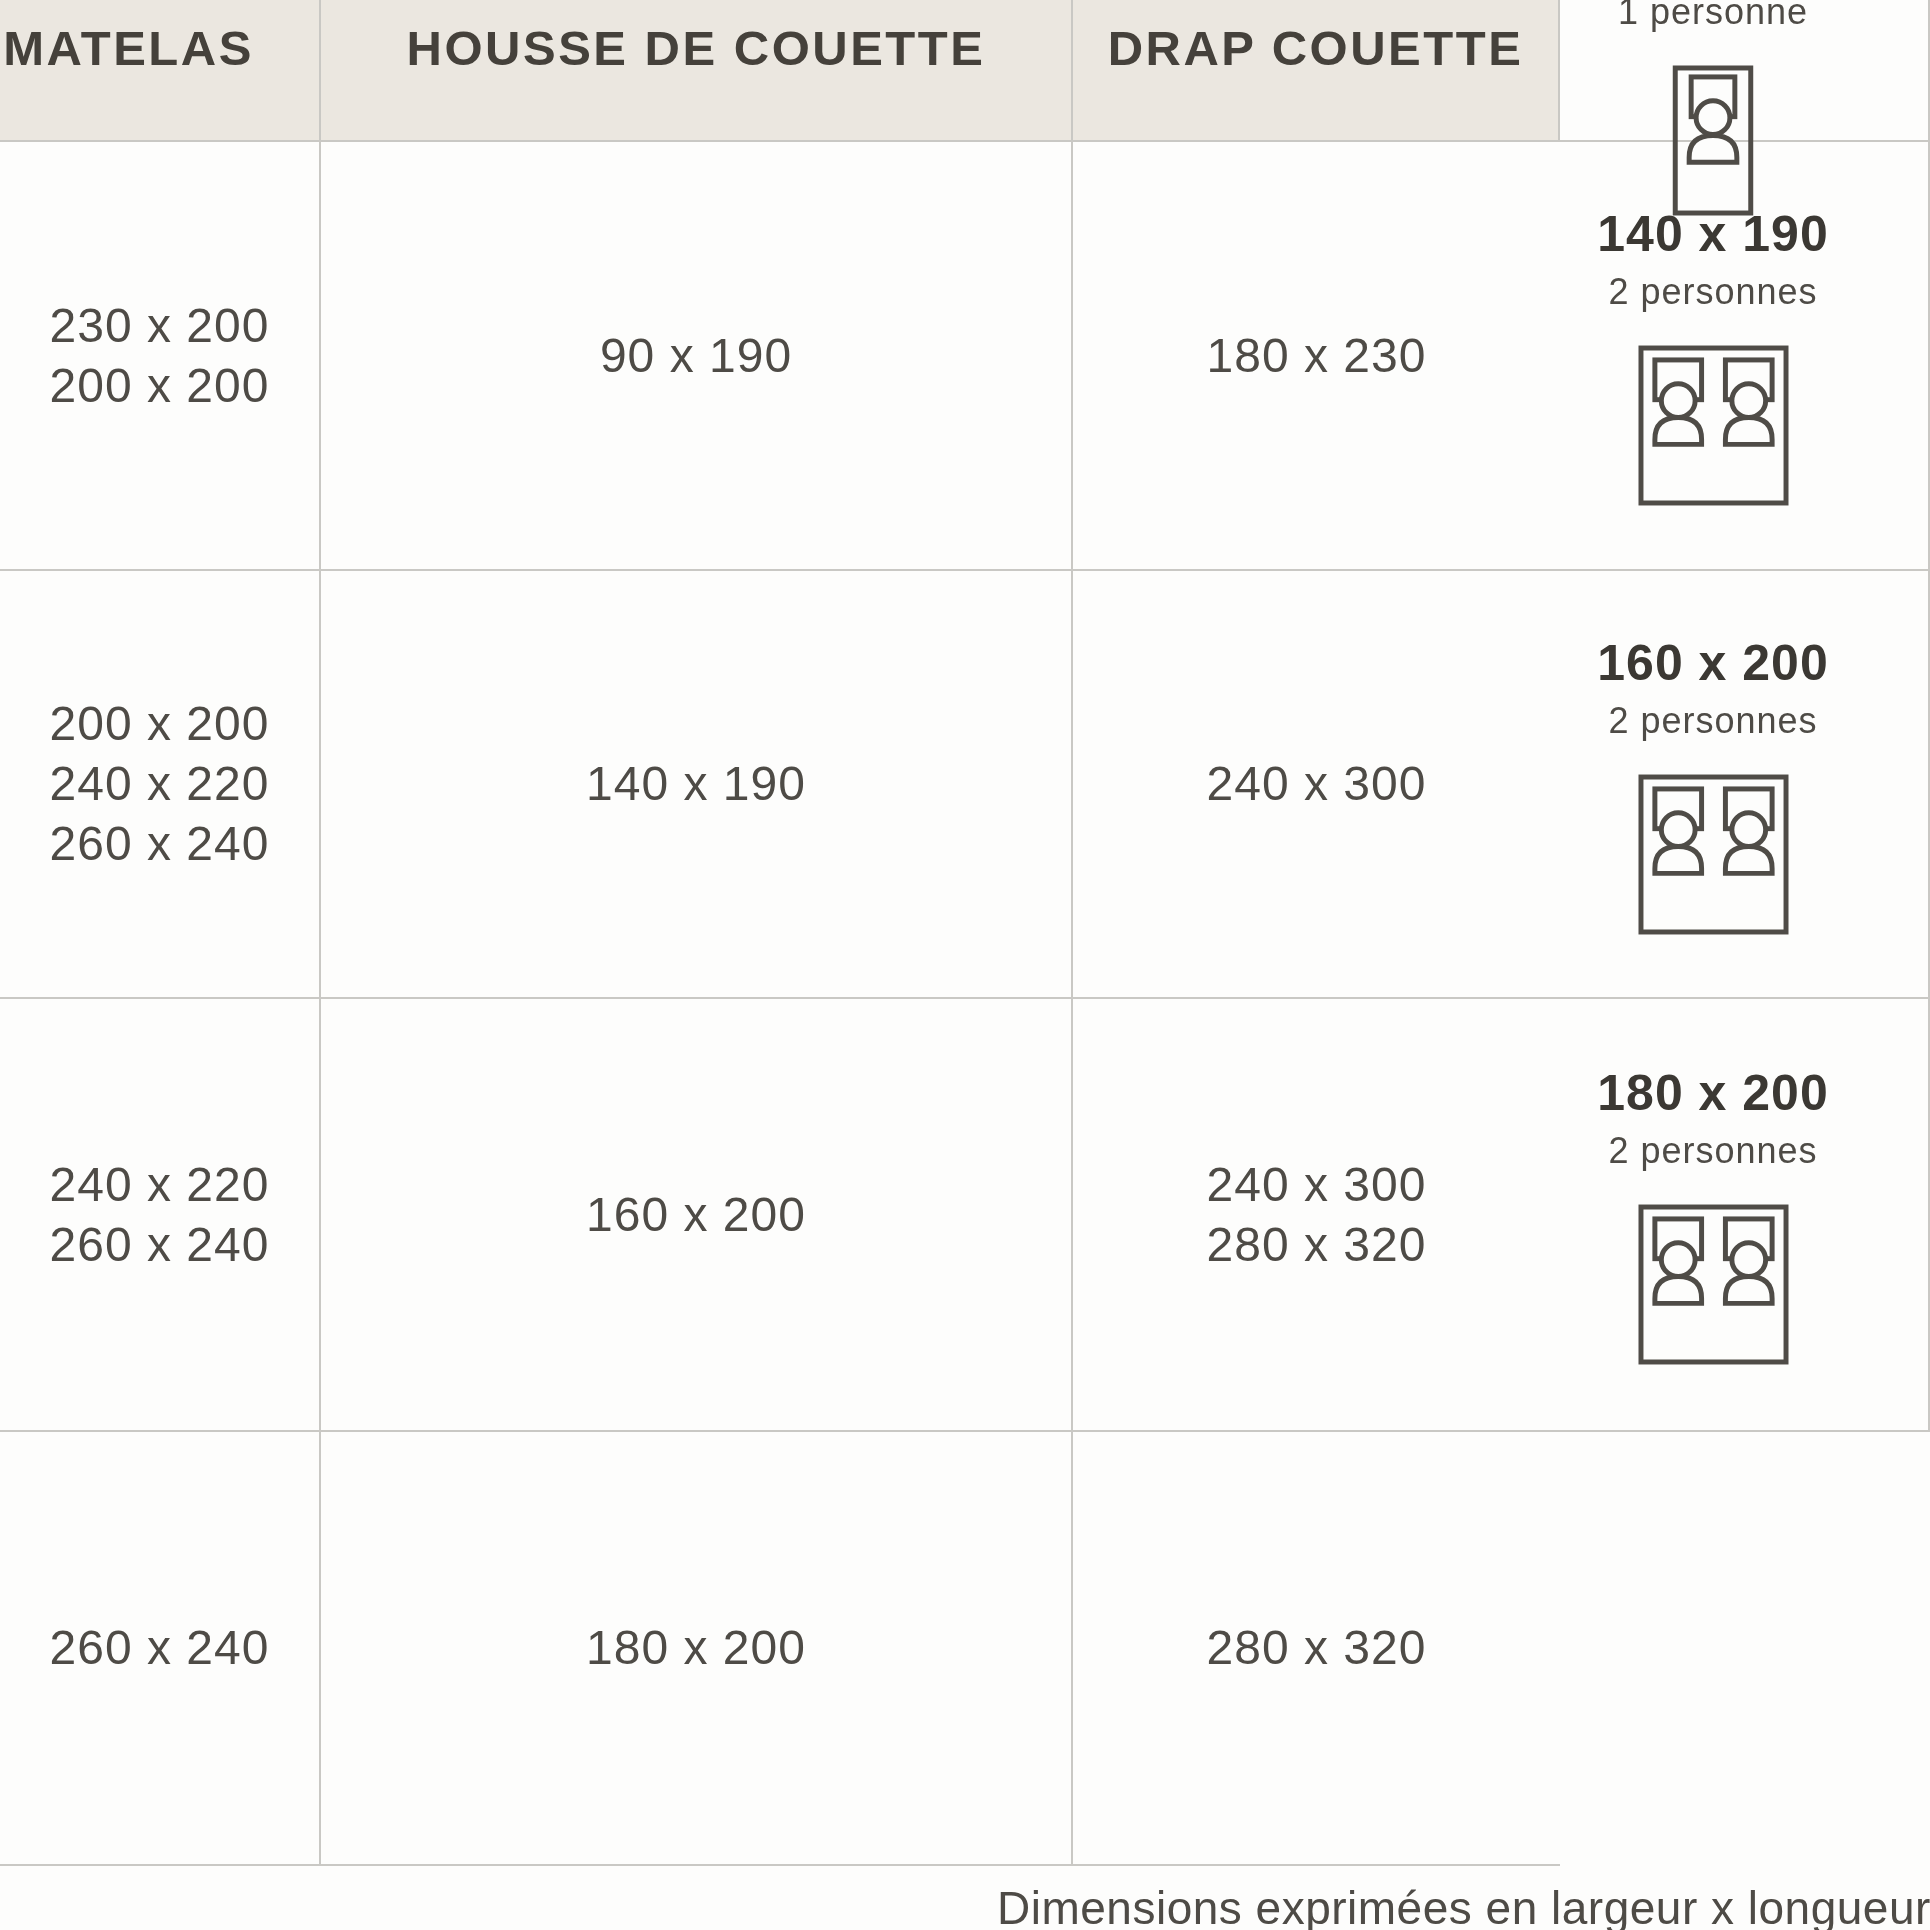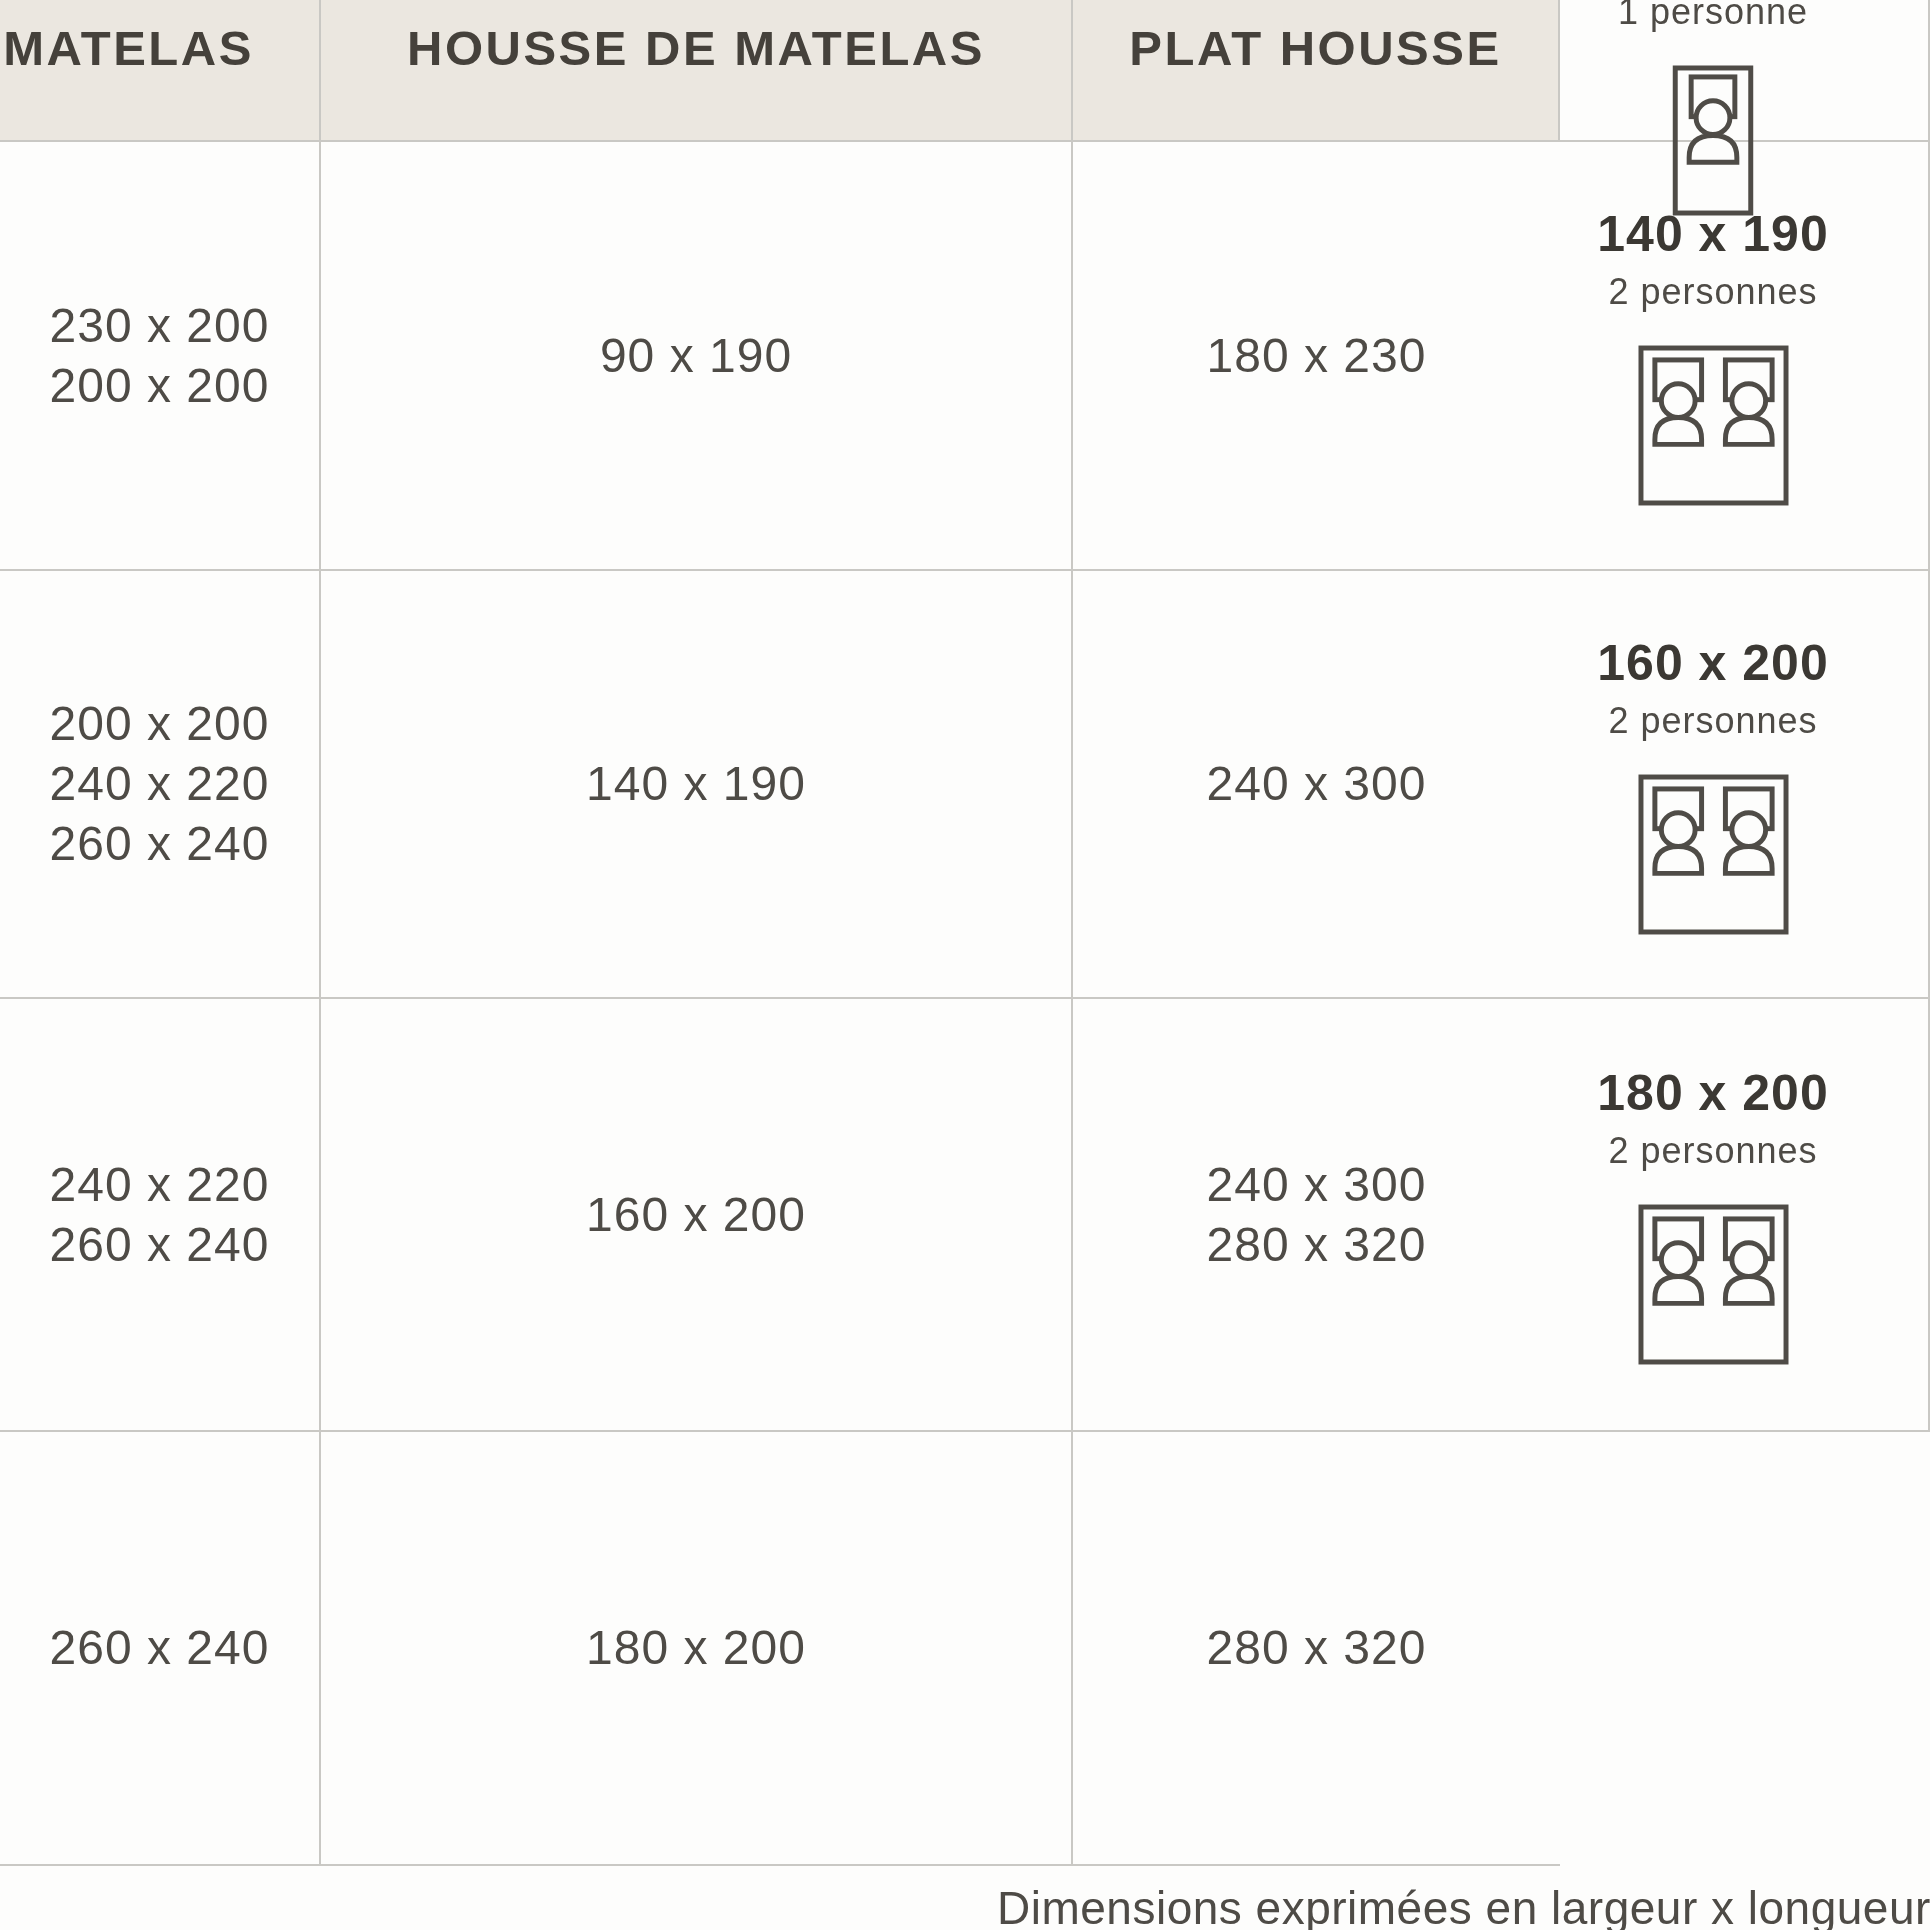--- a/index.html
+++ b/index.html
@@ -70,24 +70,24 @@
 </head>
 <body>
 
 <div class="screen">
   <div class="grid">
 
     <div class="cell head v">
       <div class="head-label shift-left">MATELAS</div>
     </div>
     <div class="cell head v">
-      <div class="head-label">HOUSSE DE MATELAS</div>
+      <div class="head-label">HOUSSE DE COUETTE</div>
     </div>
     <div class="cell head v">
-      <div class="head-label">PLAT HOUSSE</div>
+      <div class="head-label">DRAP COUETTE</div>
     </div>
 
     <div class="cell v">
       <div class="shift-left">
         <div class="size-bold">90 x 190</div>
         <div class="capacity">1 personne</div>
         <svg class="bed" width="82" height="151" viewBox="0 0 82 152">
           <rect x="3" y="3" width="76" height="146" fill="none"></rect>
           <rect x="19" y="12" width="44" height="40" fill="none"></rect>
           <path d="M17 98 L17 93 Q17 71 41 71 Q65 71 65 93 L65 98 Z" fill="var(--cell-bg)"></path>

